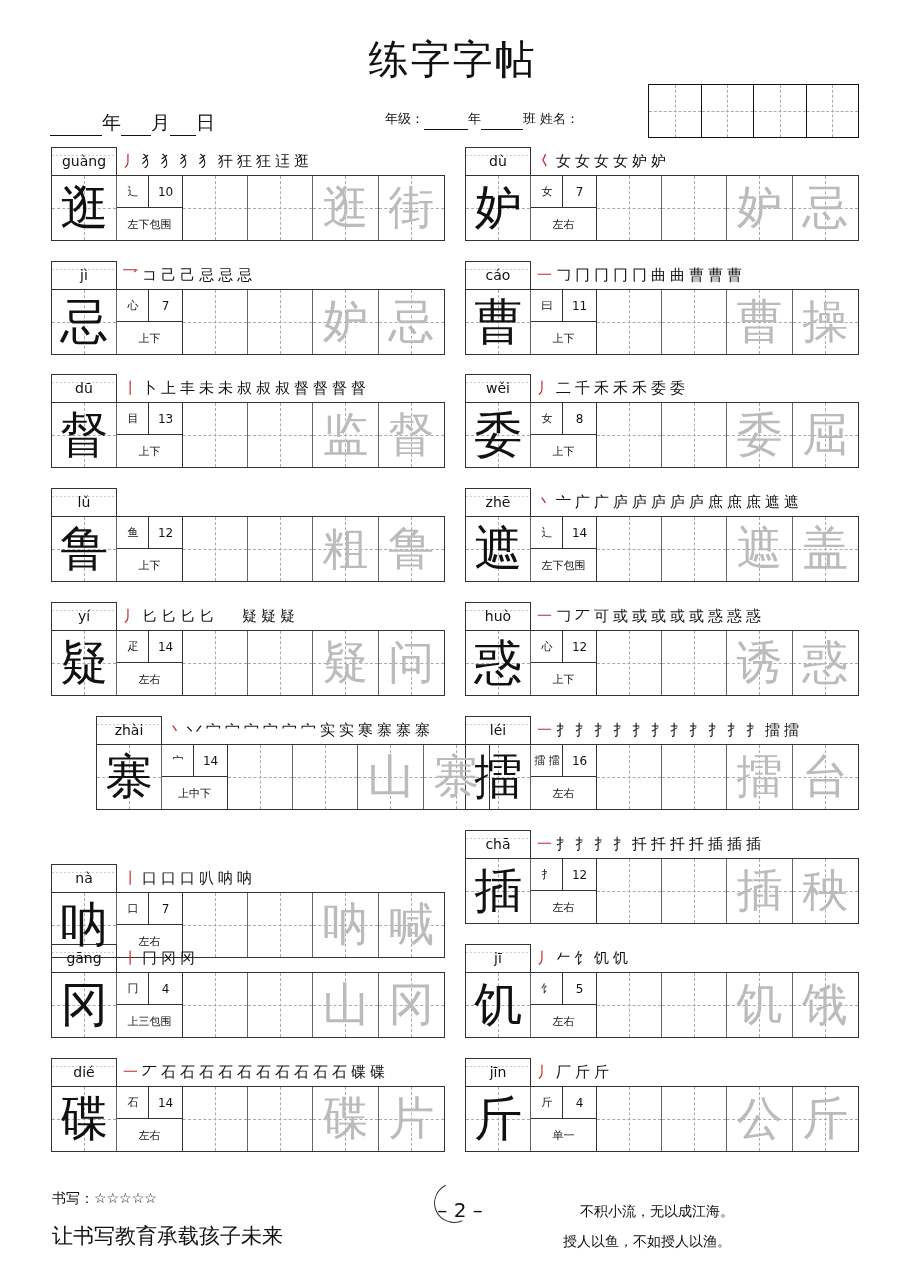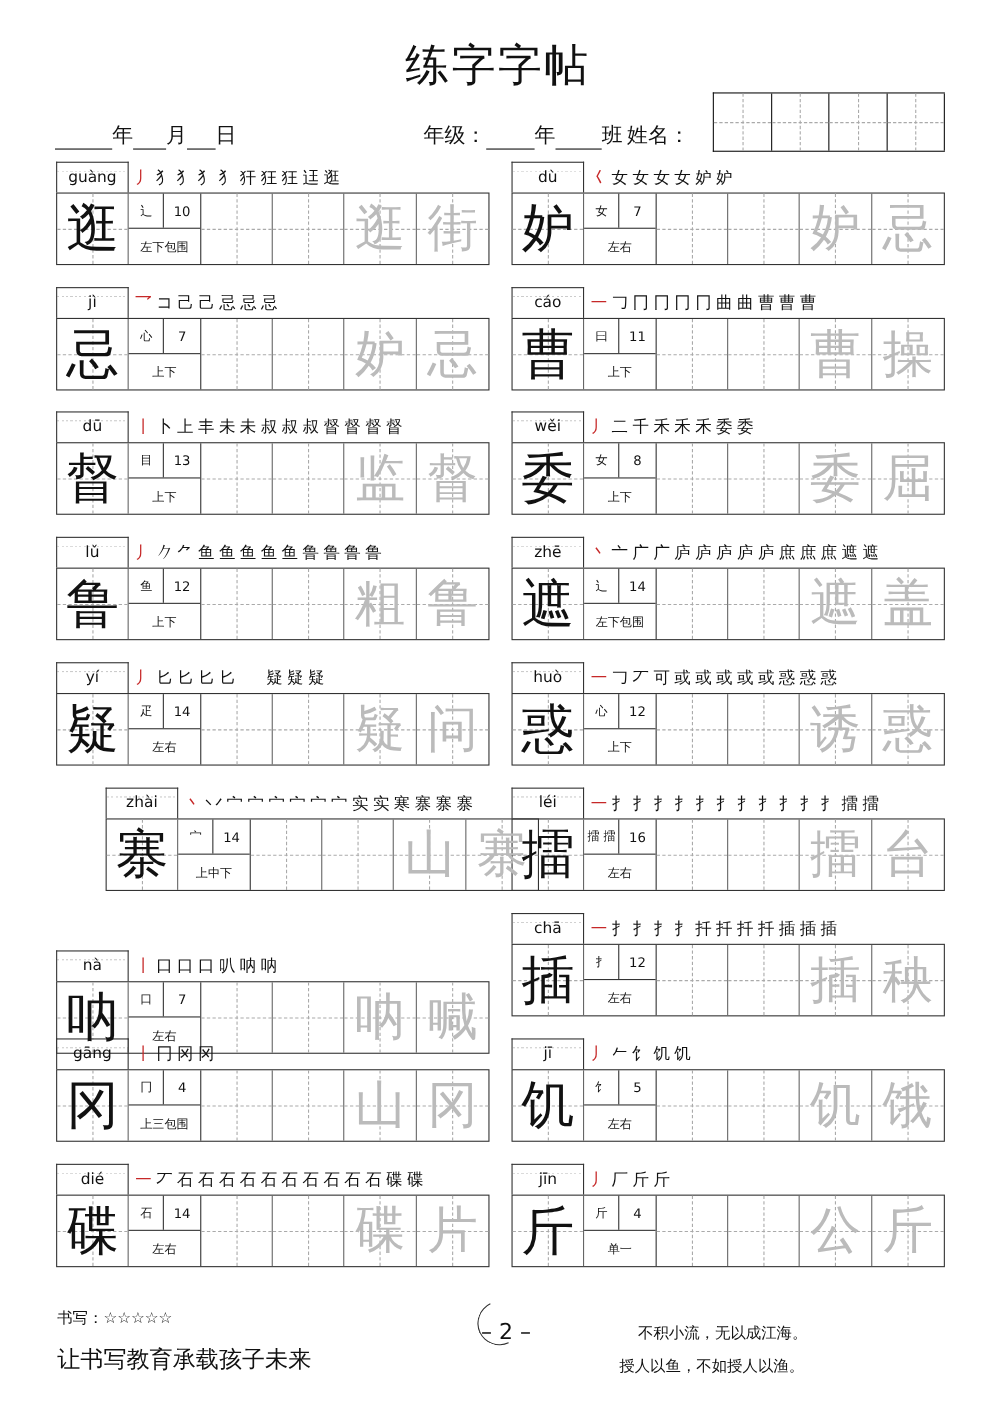--- a/index.html
+++ b/index.html
@@ -1,20 +1,20 @@
 <!DOCTYPE html>
 <html><head>
 <meta charset="utf-8">
 <style>
   * { box-sizing: border-box; margin: 0; padding: 0; }
   body { width: 905px; height: 1280px; background: #fff; font-family: "DejaVu Sans", sans-serif; color: #111; position: relative; overflow: hidden; }
   .title { position: absolute; left: 0; top: 32px; width: 905px; text-align: center; font-size: 40px; letter-spacing: 2px; font-family: "DejaVu Sans", sans-serif; }
   .info-row { position: absolute; top: 110px; left: 50px; font-size: 19px; display: flex; align-items: flex-end; }
   .blank { display: inline-block; border-bottom: 1.5px solid #111; height: 20px; }
-  .grade-row { position: absolute; top: 110px; left: 385px; font-size: 19px; display: flex; align-items: flex-end; }
+  .grade-row { position: absolute; top: 110px; left: 385px; font-size: 13px; display: flex; align-items: flex-start; }
   .name-boxes { position: absolute; left: 648px; top: 84px; display: flex; border: 1.5px solid #111; border-right: none; }
   .name-box { width: 52.5px; height: 52px; border-right: 1.5px solid #111; position: relative; }
   .name-box::before { content: ""; position: absolute; left: 50%; top: 0; bottom: 0; border-left: 1px dashed #aaa; }
   .name-box::after { content: ""; position: absolute; top: 50%; left: 0; right: 0; border-top: 1px dashed #aaa; }
 
   .entry { position: absolute; width: 334px; height: 94px; }
   .pinyin-box { position: absolute; left: 0; top: 0; width: 66px; height: 28px; border: 1.5px solid #333; border-bottom: none; font-size: 14px; text-align: center; line-height: 26px; background-image: linear-gradient(#fff 0,#fff 7px,transparent 7px), repeating-linear-gradient(to right, #ccc 0 2px, transparent 2px 4px); background-size: 100% 8px, 100% 1px; background-repeat: no-repeat; background-position: 0 0, 0 7px; }
   .strokes { position: absolute; left: 72px; top: 2px; height: 24px; font-size: 15px; line-height: 24px; white-space: nowrap; letter-spacing: 1px; }
   .strokes span.s { margin-right: 3px; }
   .strokes span.first { color: #c62828; }
@@ -207,21 +207,20 @@
         <div class="cell dash">
           <div class="trace-char">委</div>
         </div>
         <div class="cell dash">
           <div class="trace-char">屈</div>
         </div>
       </div>
     </div>
     <div class="entry" style="left: 51px; top: 488px;">
       <div class="pinyin-box">lǔ</div>
-      <div class="strokes"><span class="s first">丿</span><span class="s">𠂊</span><span class="s">⺈</span><span class="s">鱼</span><span class="s">鱼</span><span class="s">鱼</span><span class="s">鱼</span><span class="s">鱼</span><span class="s">鲁</span><span class="s">鲁</span><span class="s">鲁</span><span class="s">鲁</span></div>
       <div class="grid">
         <div class="cell dash">
           <div class="main-char">鲁</div>
         </div>
         <div class="cell info-cell">
           <div class="info-top">
             <div class="radical">鱼</div>
             <div class="count">12</div>
           </div>
           <div class="structure">上下</div>

